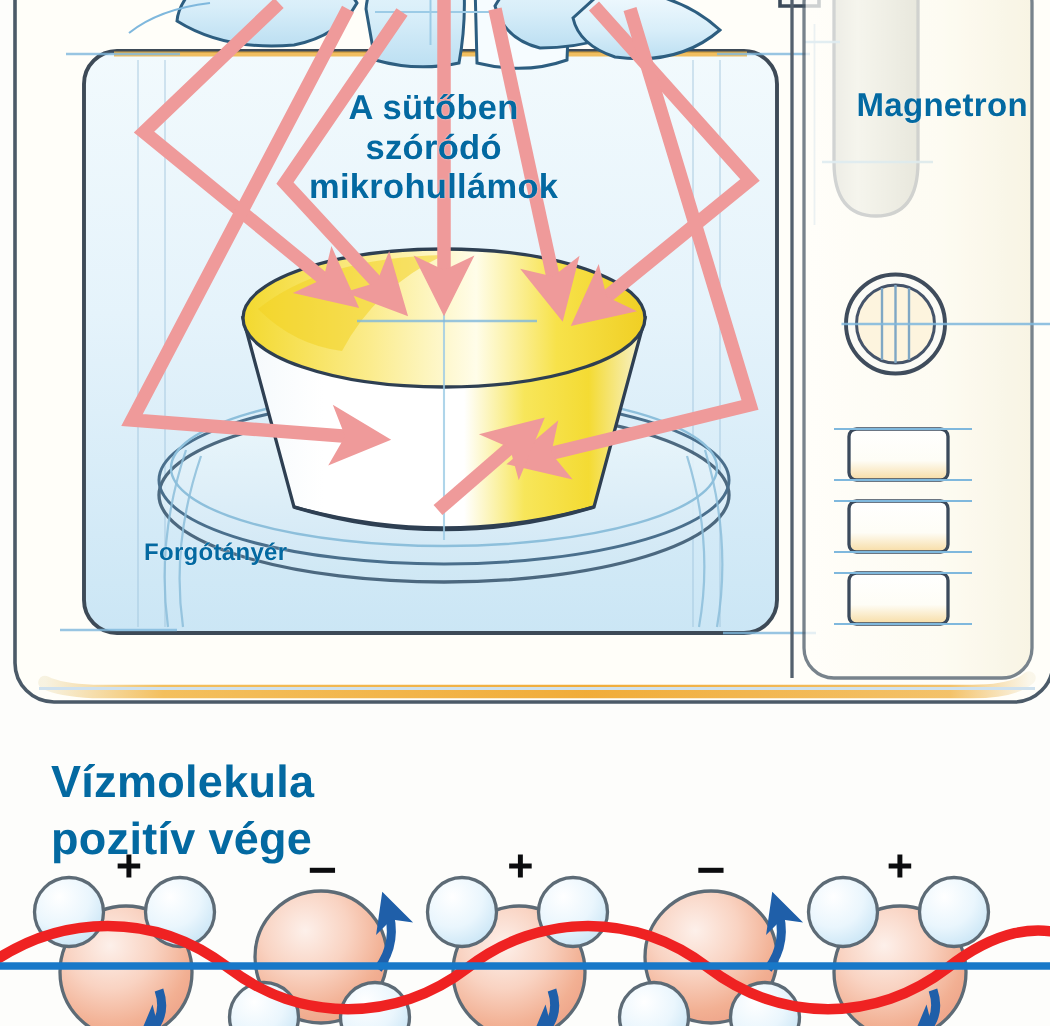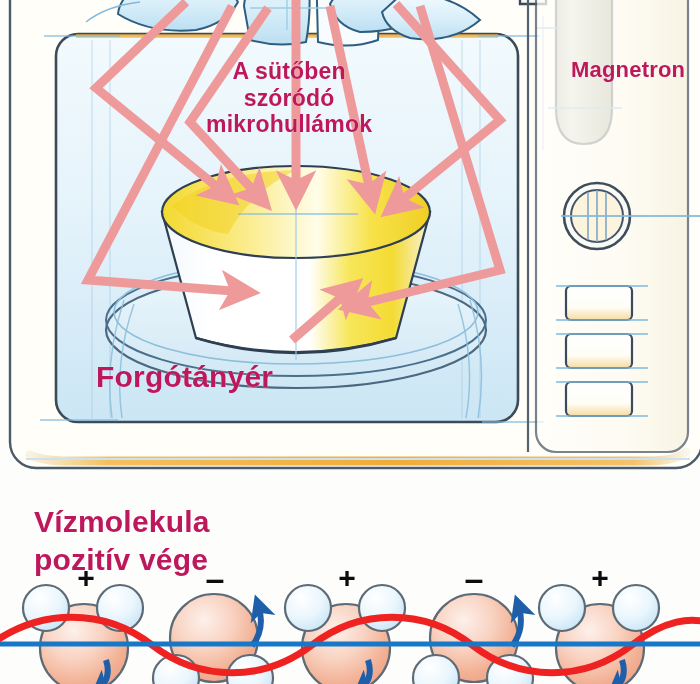--- a/index.html
+++ b/index.html
@@ -19,42 +19,42 @@
   }
   #art {
     position: absolute;
     left: 0;
     top: 0;
     width: 700px;
     height: 684px;
   }
   .lbl {
     position: absolute;
-    color: #be185d;
+    color: #0369a1;
     font-weight: 700;
     letter-spacing: .2px;
     white-space: pre;
     line-height: 1.16;
     text-shadow: 0 0 1px rgba(255,255,255,.9);
   }
   #lbl-scatter {
     left: 206px;
     top: 58px;
     font-size: 23px;
     text-align: center;
   }
   #lbl-magnetron {
     left: 571px;
     top: 57px;
     font-size: 22px;
   }
   #lbl-turntable {
     left: 96px;
     top: 360px;
-    font-size: 30px;
+    font-size: 16px;
   }
   #lbl-watermol {
     left: 18px;
     top: 503px;
     font-size: 30px;
     line-height: 1.25;
     margin-left: 16px;
   }
   .sign {
     position: absolute;

